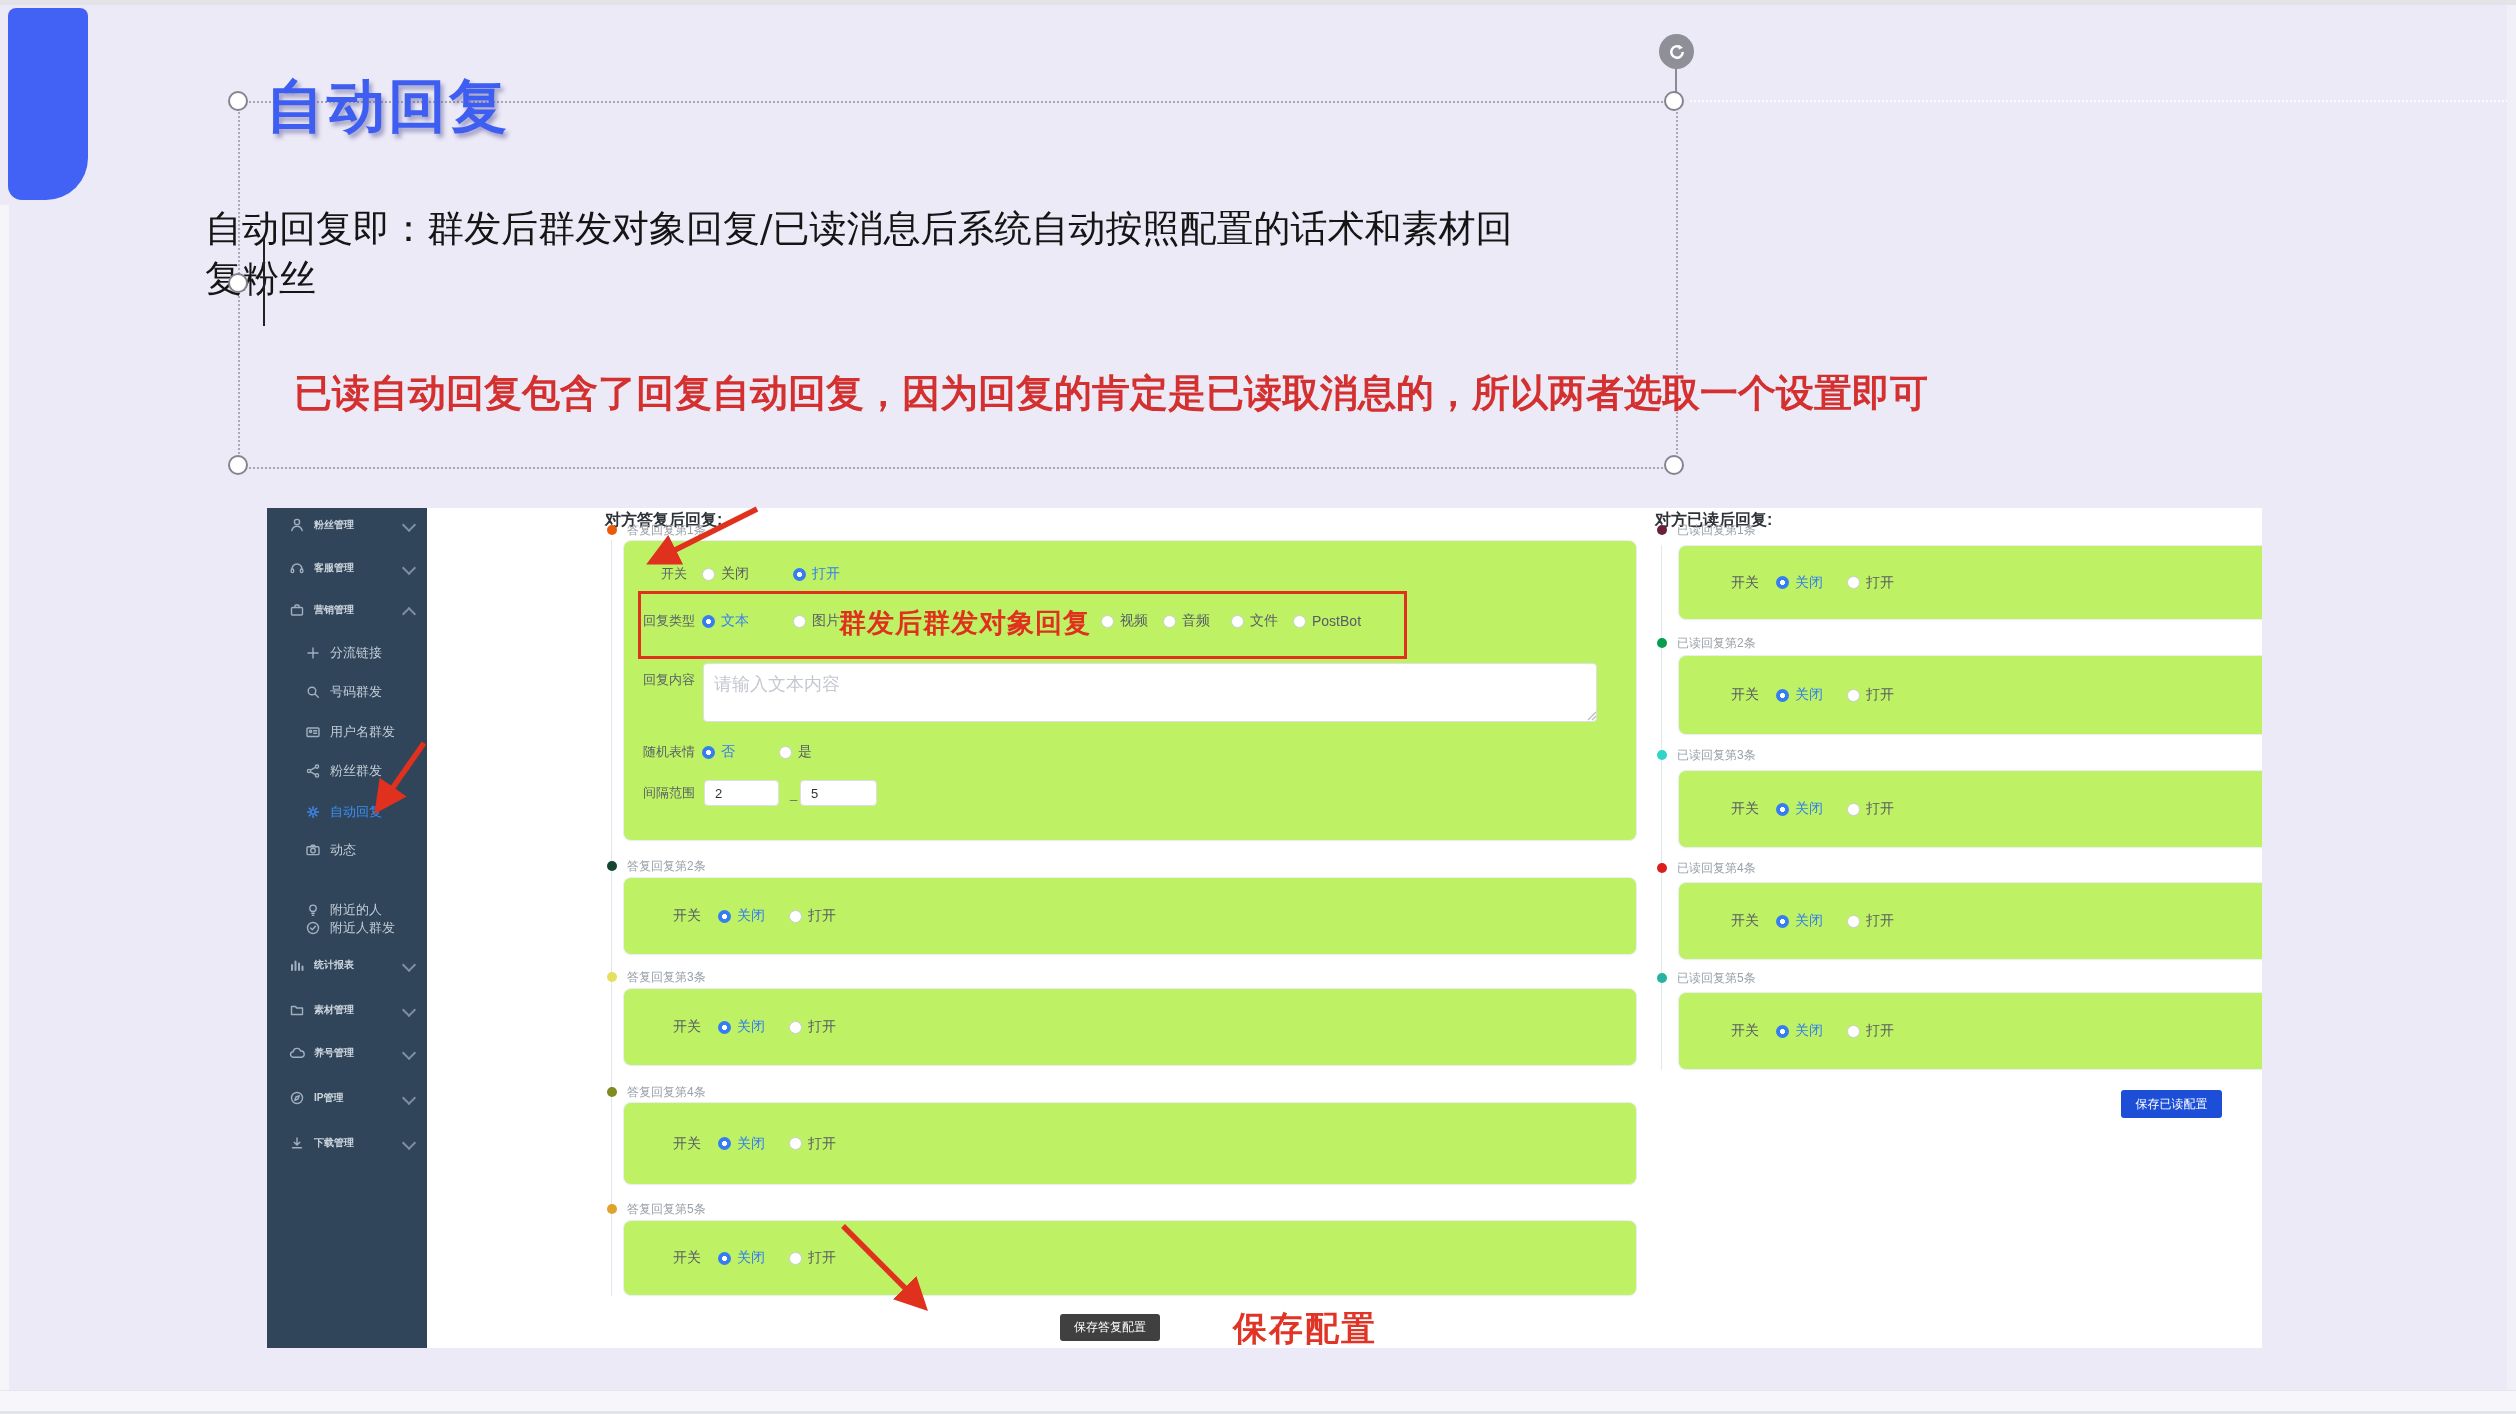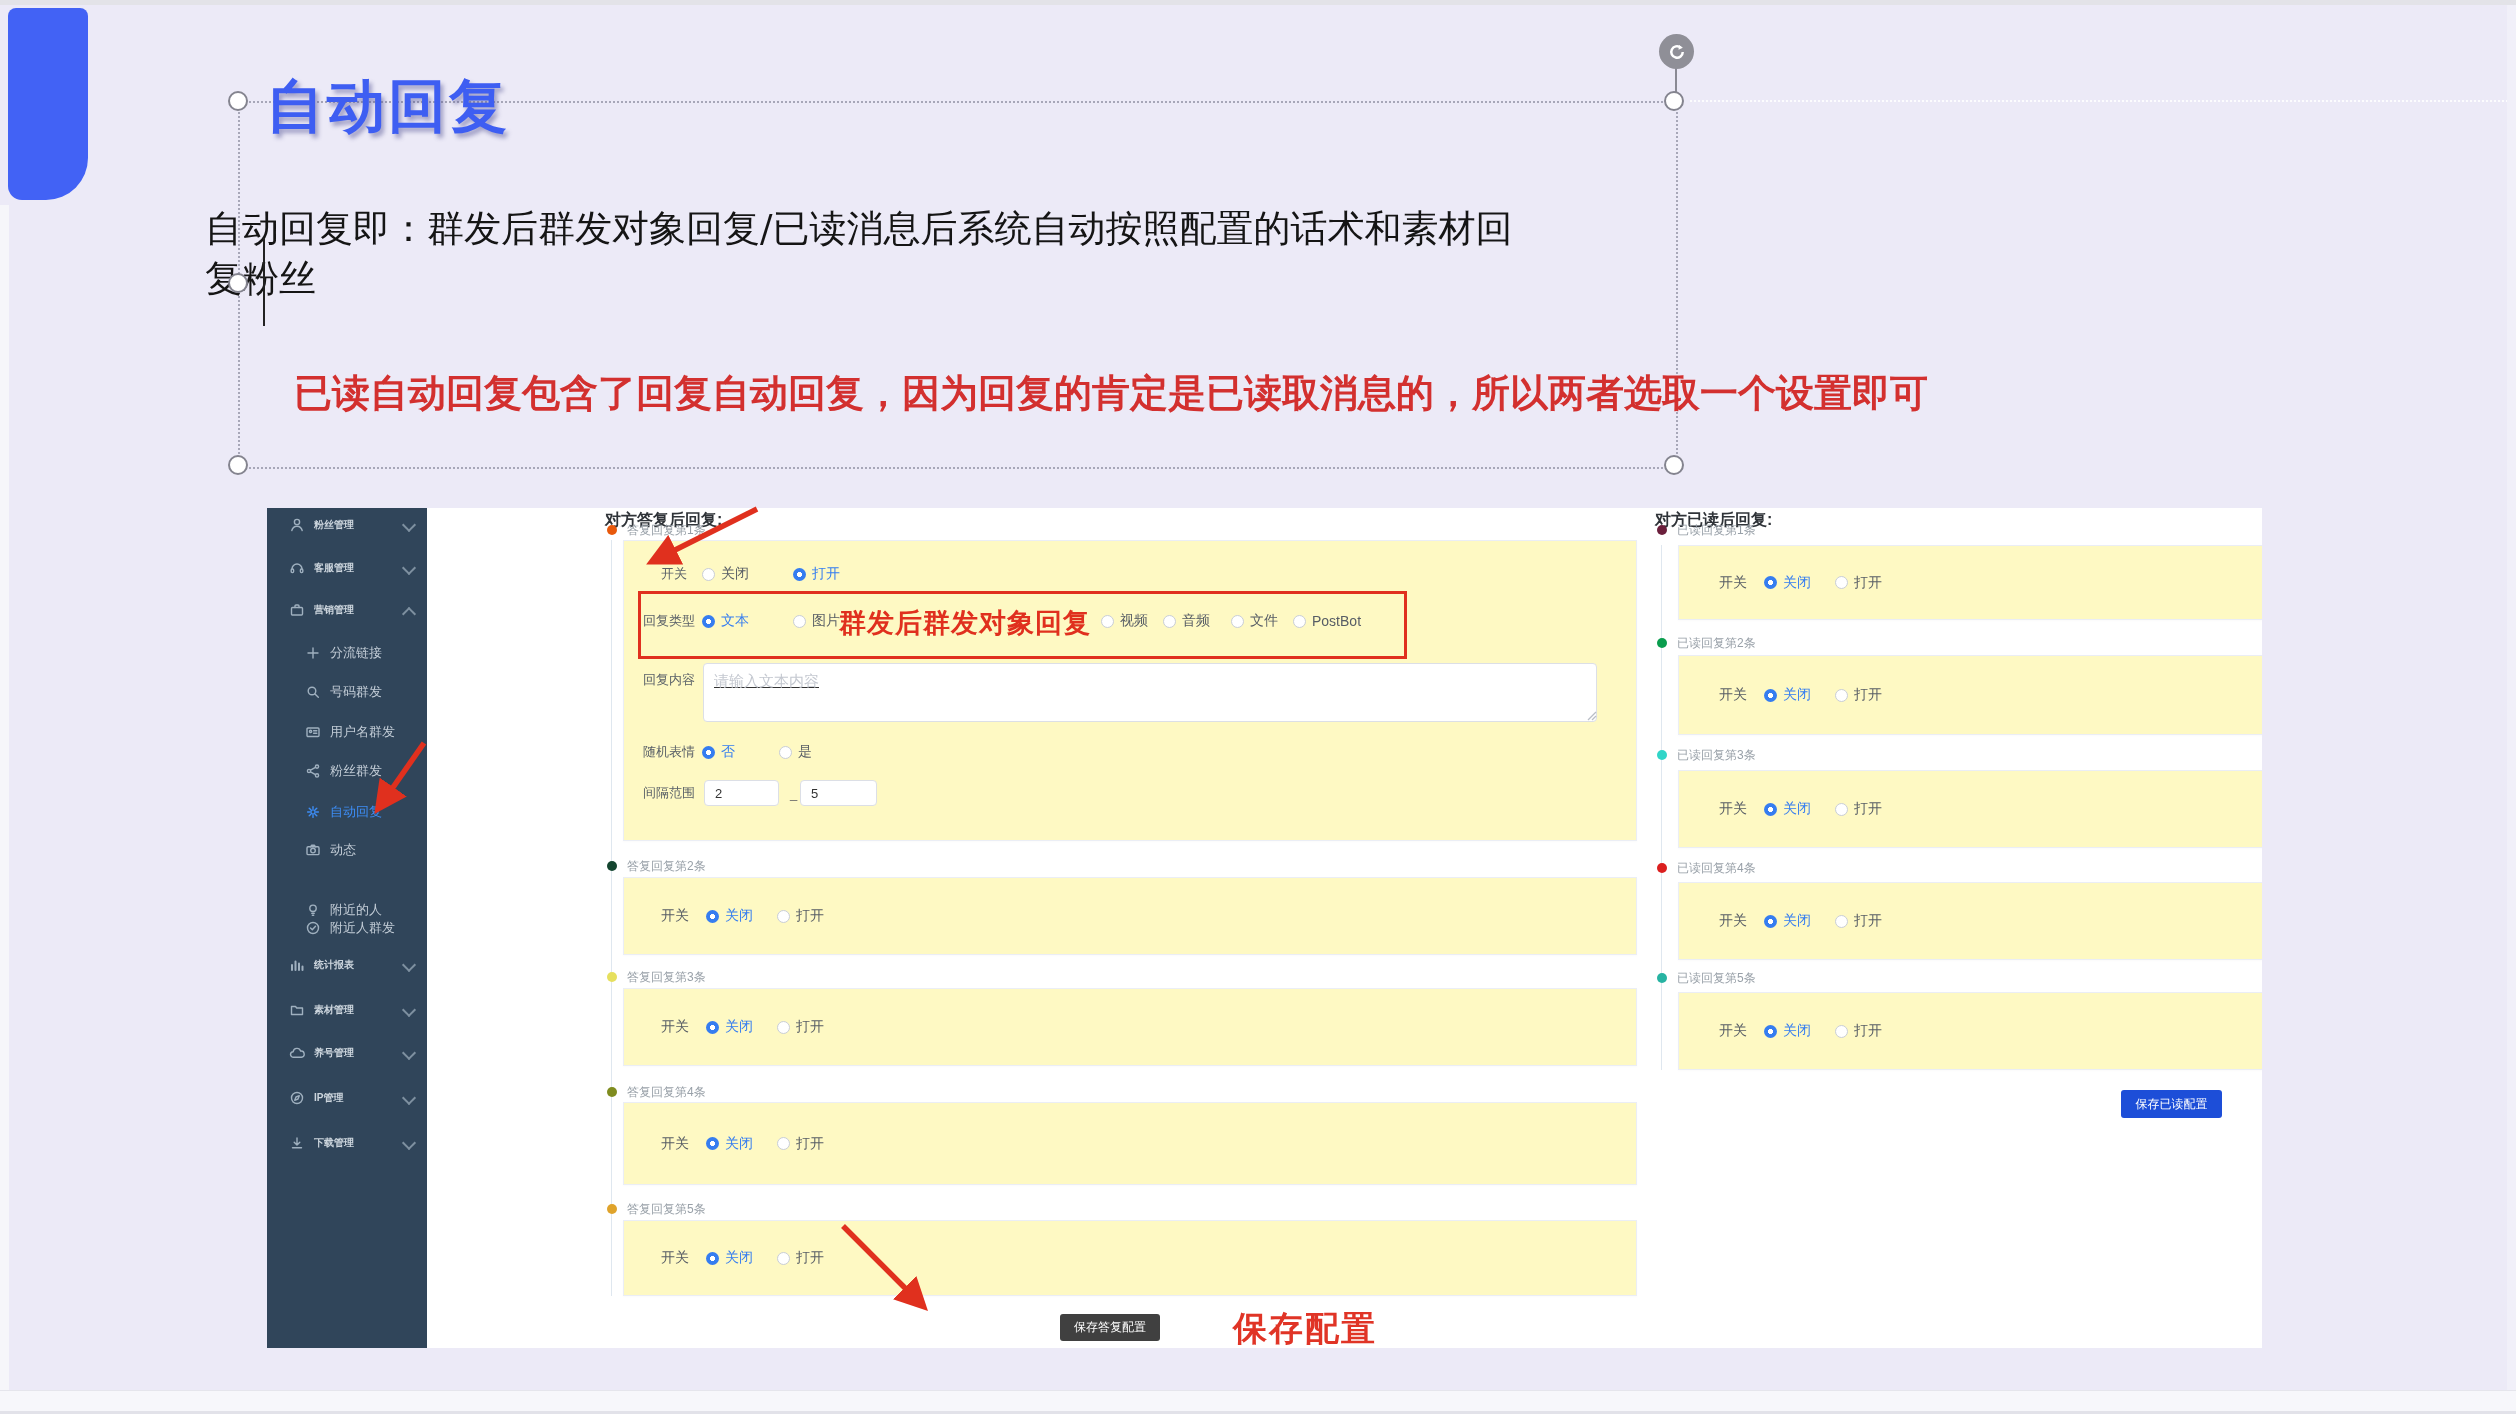--- a/index.html
+++ b/index.html
@@ -46,22 +46,22 @@
   .s-chev.up{transform:rotate(-135deg);top:13px;}
   .main{position:absolute;left:160px;top:0;right:0;bottom:0;background:#fff;}
   .col{position:absolute;top:0;}
   .col-left{left:178px;width:1032px;height:100%;}
   .col-right{left:1228px;width:767px;height:100%;}
   .panel-header{position:absolute;left:0;top:2px;font-size:16px;font-weight:bold;color:#2f3338;}
   .timeline{position:absolute;left:6px;width:1px;background:#dfe7ef;}
   .secrow{position:absolute;left:0;height:16px;display:flex;align-items:center;z-index:2;}
   .dot{width:10px;height:10px;border-radius:50%;margin-left:2px;}
   .seclabel{font-size:12px;color:#98a0a8;margin-left:10px;}
-  .scard{position:absolute;background:#fef9c3;border:1px solid #ebeef5;border-radius:0;
-         box-sizing:border-box;box-shadow:0 1px 2px rgba(0,0,0,.02);}
+  .scard{position:absolute;background:#bef264;border:1px solid #ebeef5;border-radius:8px;
+         box-sizing:border-box;box-shadow:0 1px 2px rgba(0,0,0,.02);padding-left:12px;}
   .card-left{left:18px;width:1014px;}
   .card-right{left:23px;width:780px;}
   .srow{display:flex;align-items:center;height:100%;}
   .card-left .srow{padding-left:37px;}
   .card-right .srow{padding-left:40px;}
   .flabel{font-size:14px;color:#575d65;margin-right:17px;}
   .radio{display:inline-flex;align-items:center;cursor:pointer;}
   .radio i{width:13px;height:13px;border-radius:50%;border:1px solid #c9ced6;background:#fff;
            box-sizing:border-box;}
   .radio em{font-style:normal;font-size:14px;color:#575d65;margin-left:6px;}
@@ -69,22 +69,22 @@
   .radio.sel em{color:#357df0;}
   .radio + .radio{margin-left:24px;}
   
   .xrow{position:absolute;left:0;right:0;height:28px;display:flex;align-items:center;}
   .xlabel{position:absolute;left:19px;font-size:13px;color:#5a6168;}
   .abs{position:absolute;display:inline-flex;align-items:center;}
   .redbox{position:absolute;left:14px;top:50px;width:763px;height:62px;border:3px solid #e0301e;z-index:5;}
   .redoverlay{position:absolute;left:215px;top:64px;font-size:27px;font-weight:bold;color:#e0301e;
               z-index:6;white-space:nowrap;letter-spacing:1px;}
   .ta{position:absolute;left:79px;top:122px;width:894px;height:59px;border:1px solid #dcdfe6;
-      border-radius:4px;resize:none;box-sizing:border-box;font-size:15px;padding:8px 10px;
-      font-family:"Liberation Sans",sans-serif;color:#333;text-decoration:underline;}
+      border-radius:4px;resize:none;box-sizing:border-box;font-size:18px;padding:8px 10px;
+      font-family:"Liberation Sans",sans-serif;color:#333;}
   .ta::placeholder{color:#c4c8d0;}
   .ta-grip{position:absolute;left:961px;top:168px;width:12px;height:12px;z-index:2;}
   .numin{width:75px;height:26px;border:1px solid #dcdfe6;border-radius:4px;box-sizing:border-box;
          font-size:13px;color:#333;padding-left:10px;font-family:"Liberation Sans",sans-serif;}
   .sep{font-size:13px;color:#666;margin:0 6px;}
   .btn{position:absolute;border:none;border-radius:3px;color:#fff;font-size:12px;cursor:pointer;
        font-family:"Liberation Sans",sans-serif;}
   .btn-green{left:633px;top:806px;width:100px;height:27px;background:#404040;}
   .btn-blue{left:466px;top:582px;width:101px;height:28px;background:#1d4ed8;}
   .save-caption{position:absolute;left:806px;top:798px;font-size:34px;font-weight:bold;

